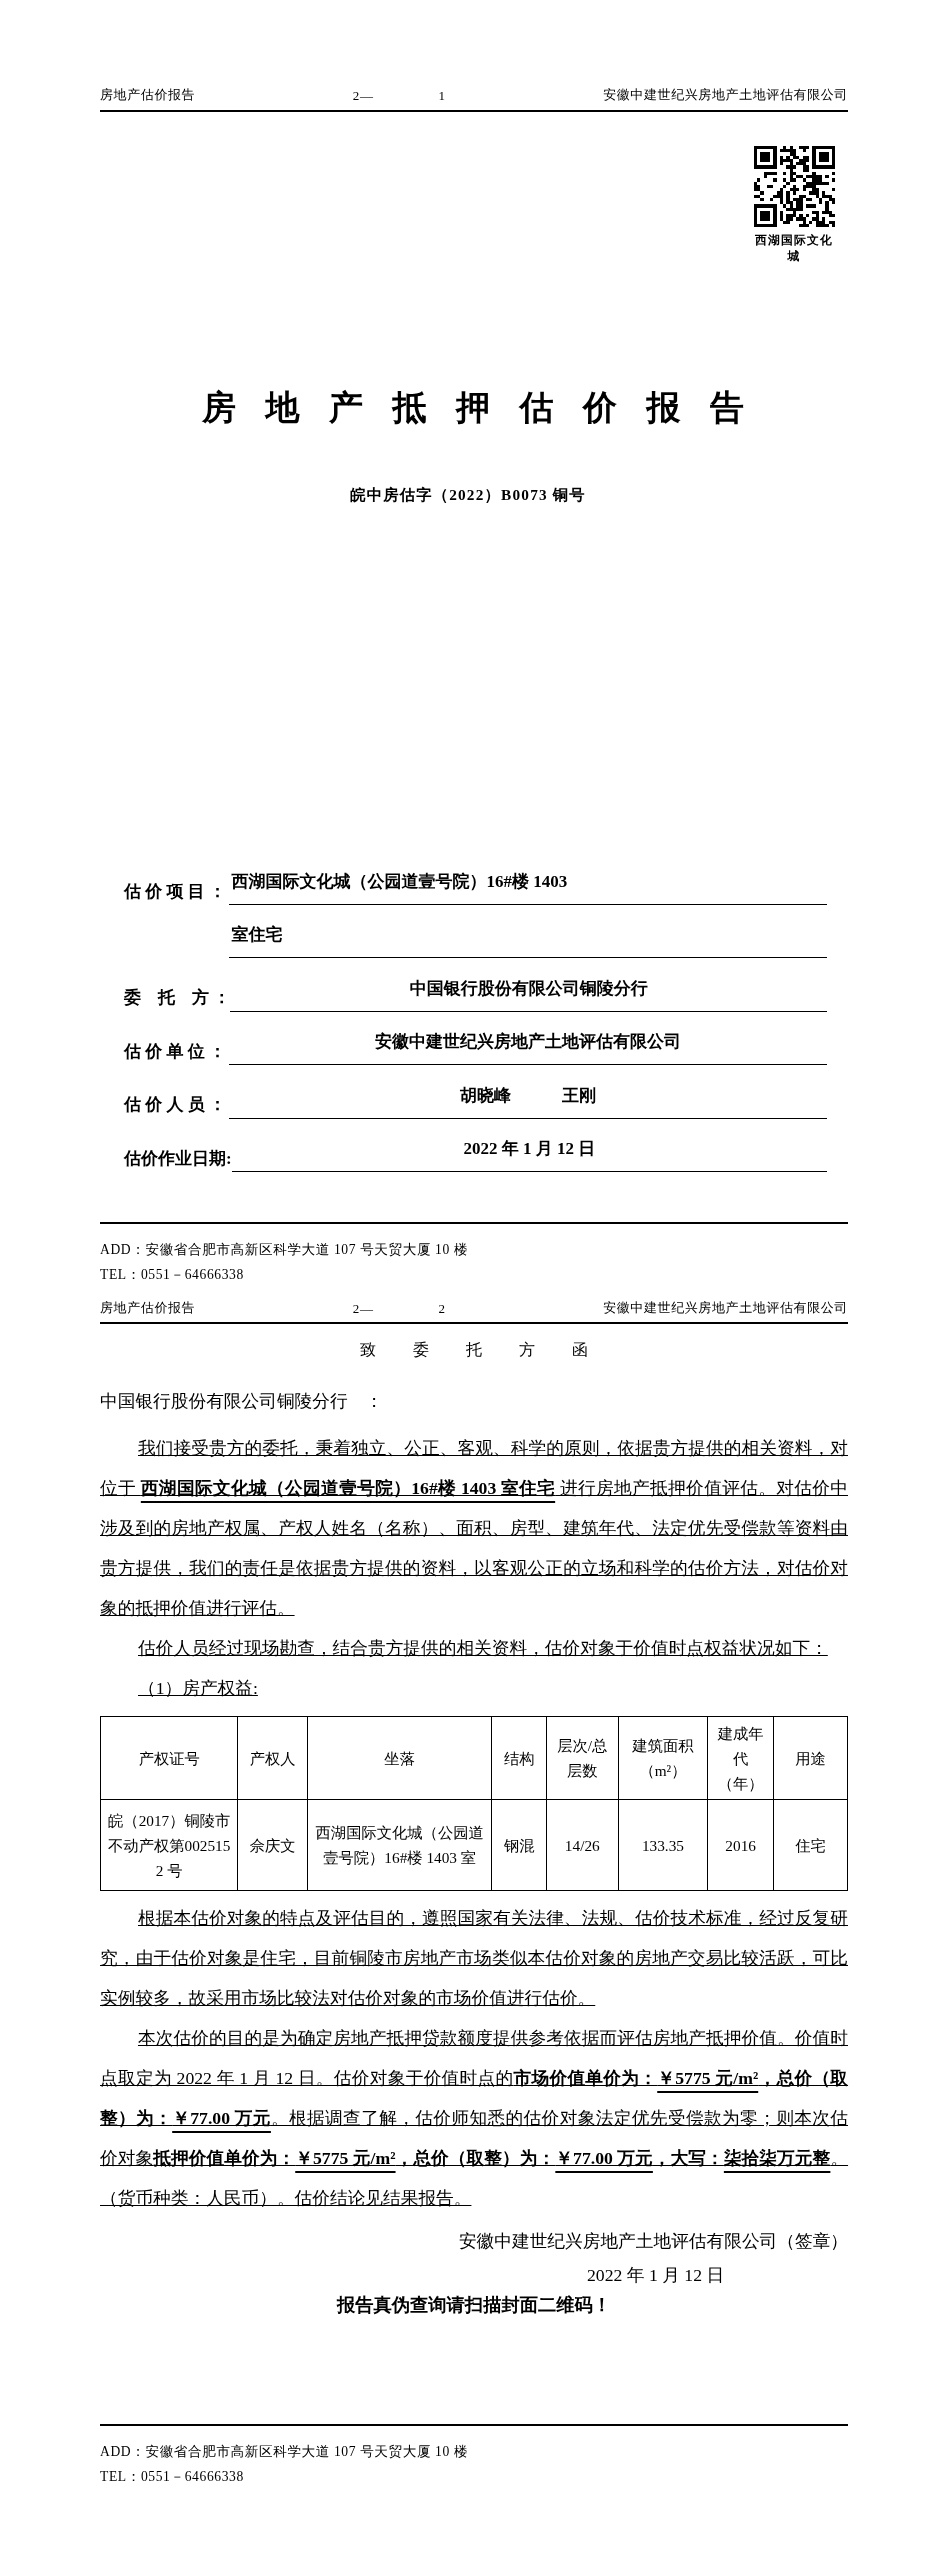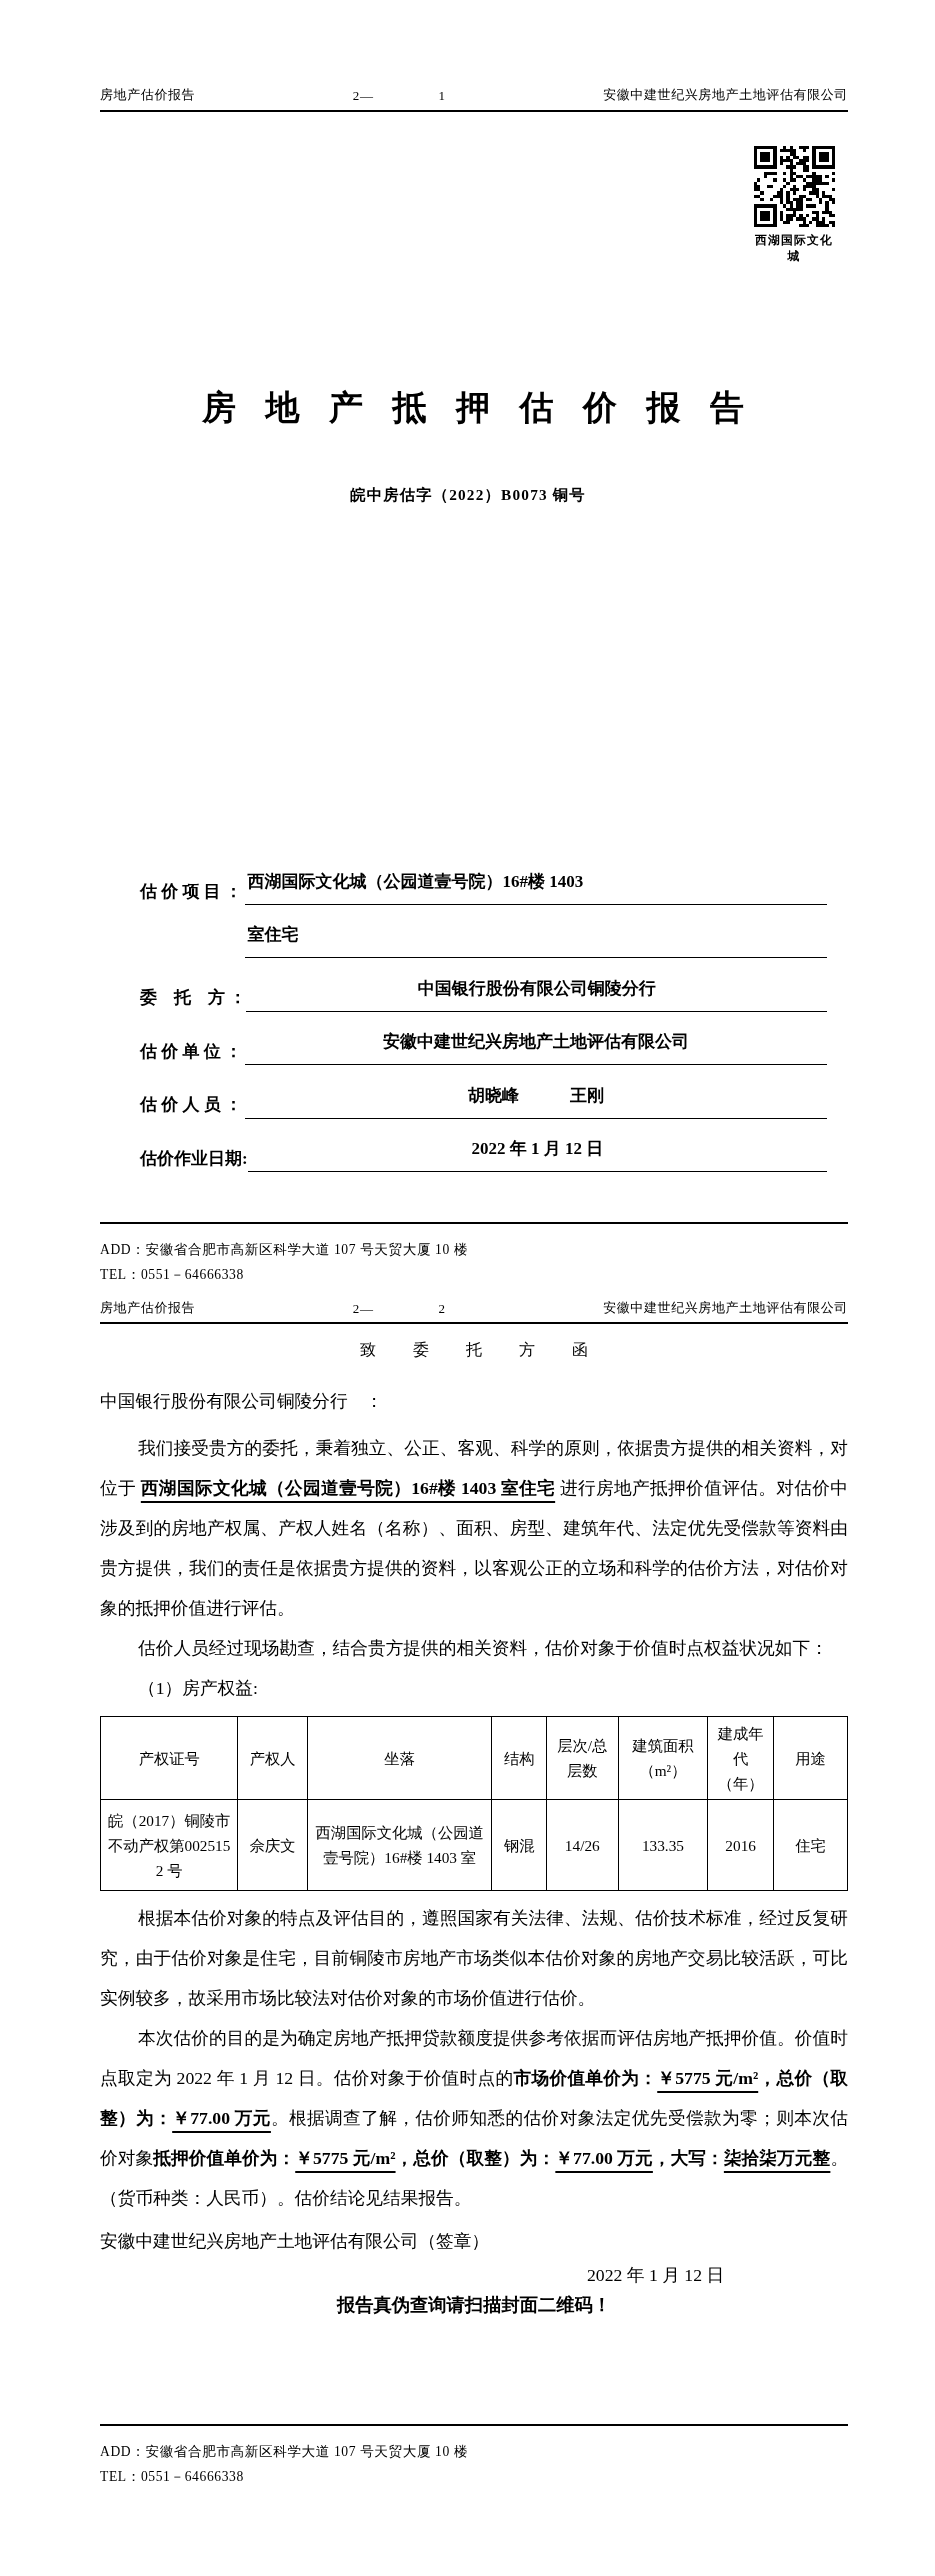--- a/index.html
+++ b/index.html
@@ -23,45 +23,45 @@
   
   .qr-block{position:absolute;top:146px;right:100px;width:84px;text-align:center;}
   .qr-block svg{display:block;width:81px;height:81px;margin:0 auto;fill:#000;shape-rendering:crispEdges;}
   .qr-caption{margin-top:5.9px;font-size:11.8px;font-weight:700;letter-spacing:1.2px;}
 
   .main-title{position:absolute;top:385px;left:10px;right:0;margin:0;text-align:center;
               font-size:34px;font-weight:700;letter-spacing:29.5px;text-indent:29.5px;}
   .report-no{position:absolute;top:485px;left:0;right:0;text-align:center;
              font-size:15.3px;font-weight:700;letter-spacing:1.2px;}
 
-  .form{position:absolute;top:874px;left:140px;right:109px;}
+  .form{position:absolute;top:874px;left:124px;right:109px;}
   .form-row{display:flex;align-items:flex-end;height:31px;margin-bottom:22.4px;}
   .form-label{flex:0 0 105px;font-size:17px;font-weight:700;white-space:pre;padding-bottom:2.4px;}
   .form-value{flex:1;border-bottom:1.8px solid #000;font-size:17px;font-weight:700;
               text-align:center;padding-bottom:11px;white-space:pre;}
   .form-value.left{text-align:left;padding-left:2.4px;}
 
   
   .content{position:absolute;top:44px;left:100px;right:88px;}
   .letter-title{margin:0 0 20px;text-align:center;font-size:16px;font-weight:400;
                 letter-spacing:16.5px;text-indent:16.5px;line-height:35px;}
   .bank-line{font-size:17.7px;font-weight:400;line-height:28px;margin:0 0 13px;white-space:pre;}
-  p.body{font-size:17.7px;line-height:40px;text-align:justify;text-indent:38px;margin:0;}
+  p.body{font-size:17.7px;line-height:40px;text-align:justify;text-indent:38px;margin:0;text-decoration:underline;}
   p.body.nojust{text-align:left;}
   .b{font-weight:700;}
   .u{text-decoration:underline;text-underline-offset:6.5px;text-decoration-thickness:1.5px;}
 
   table.rights{width:100%;border-collapse:collapse;margin:8.3px 0 7px;table-layout:fixed;}
   table.rights th,table.rights td{border:1.2px solid #000;text-align:center;vertical-align:middle;
         font-size:15.3px;font-weight:400;padding:3.5px 4.7px;line-height:25px;word-break:break-all;}
   table.rights th{height:50px;}
   table.rights td{height:83px;}
 
   .sig{margin-top:9.4px;font-size:17.7px;}
-  .sig-company{line-height:26px;}
+  .sig-company{text-align:right;line-height:26px;}
   .sig-rep{margin-top:8.3px;padding-left:485px;line-height:26px;}
   .sig-date{margin-top:8.3px;padding-left:487px;line-height:26px;}
   .sig-note{margin-top:3.5px;text-align:center;font-weight:700;font-size:18.3px;line-height:28px;}
 </style>
 </head>
 <body>
 
 <div class="doc">
 
   <section class="page page1">

